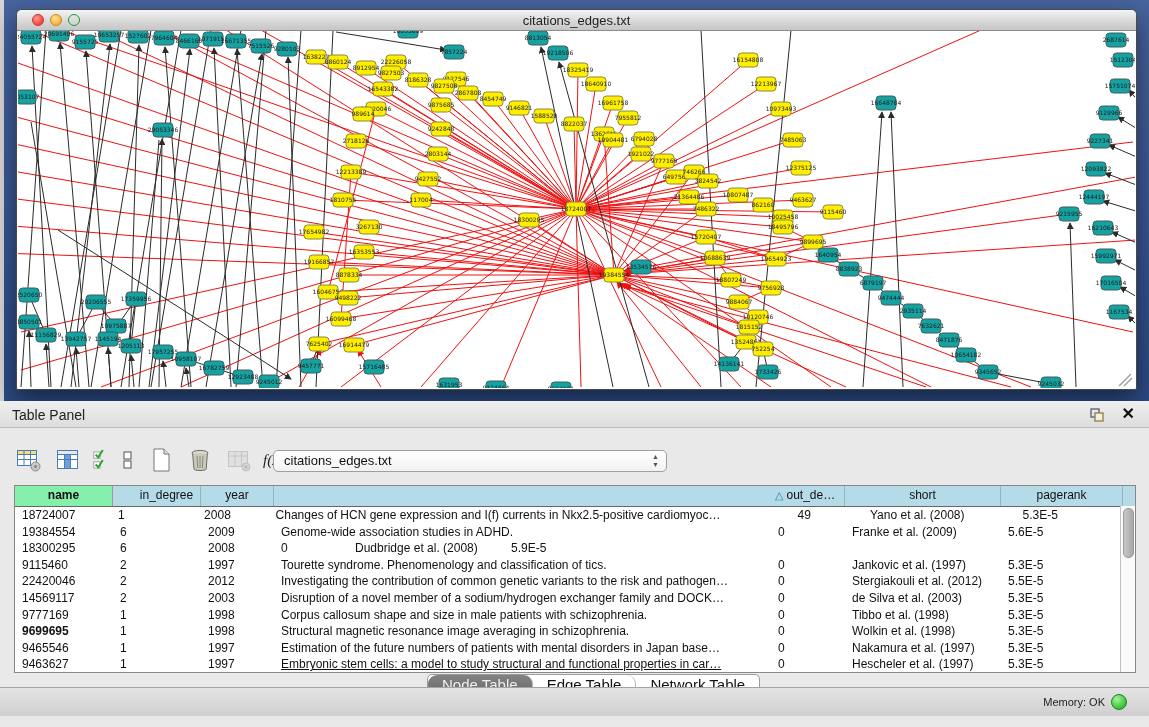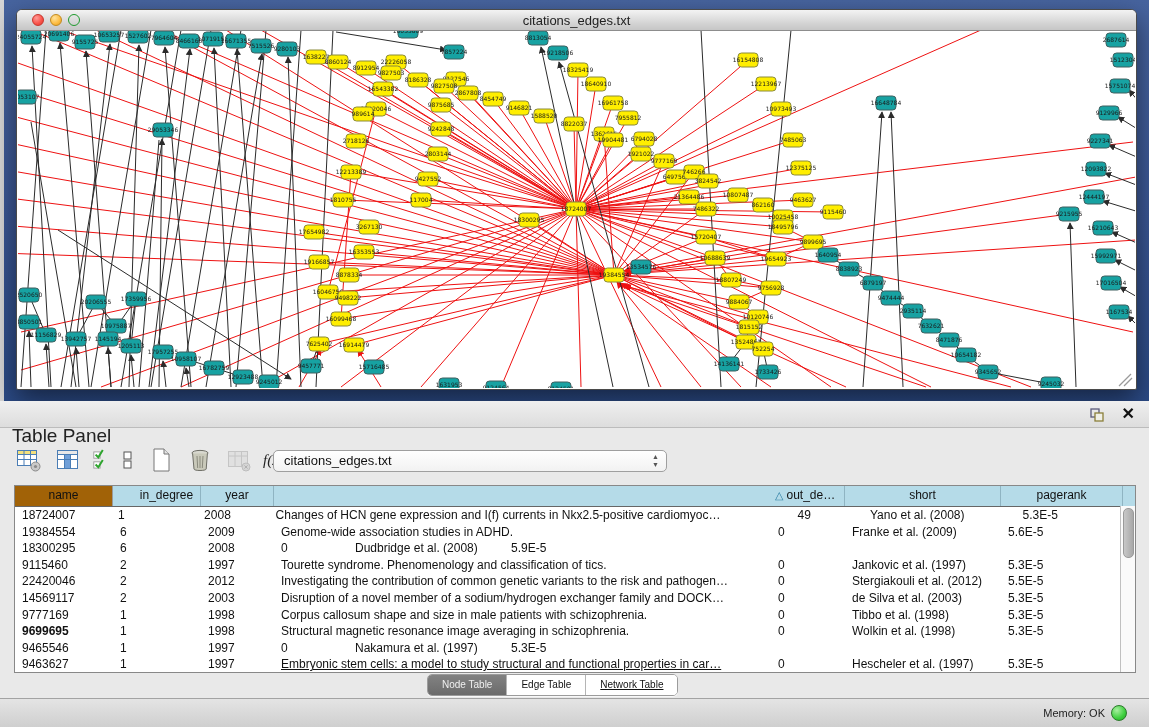--- a/index.html
+++ b/index.html
@@ -29,56 +29,56 @@
   .grip{stroke:#9a9a9a;stroke-width:1.2;}
   .ny{fill:#ffee00;stroke:#8a8a3a;stroke-width:1;}
   .nt{fill:#17a2a2;stroke:#3f5f5f;stroke-width:1;}
   .nl{font-family:"DejaVu Sans",sans-serif;font-size:6px;fill:#1a1a1a;text-anchor:middle;}
 
   
   #table-panel{position:absolute;left:0;top:401px;width:1149px;height:326px;background:#e9e9e9;}
   #panel-header{position:absolute;left:0;top:0;width:100%;height:27px;
                 background:linear-gradient(180deg,#efefef,#ddd);
                 border-bottom:1px solid #bcbcbc;box-sizing:border-box;}
-  #panel-title{position:absolute;left:12px;top:6px;font-size:19px;color:#222;margin-top:18px;}
+  #panel-title{position:absolute;left:12px;top:6px;font-size:14px;color:#222;}
   #float-btn{position:absolute;right:44px;top:6px;width:16px;height:16px;cursor:default;}
   #close-btn{position:absolute;right:14px;top:3px;font-size:16px;font-weight:bold;color:#111;cursor:default;}
 
   #toolbar{position:absolute;left:14px;top:42px;height:34px;display:flex;align-items:center;}
   .tool{margin-right:9px;display:inline-flex;align-items:center;justify-content:center;width:30px;height:30px;}
   .tool.narrow{width:18px;}
   #fx-label{font-family:"Liberation Serif",serif;font-style:italic;font-size:15px;color:#222;margin-right:12px;}
   #table-select{position:absolute;left:273px;top:49px;width:394px;height:22px;background:linear-gradient(180deg,#fff,#f2f2f2);
                 border:1px solid #9f9f9f;border-radius:5px;box-sizing:border-box;font-size:13px;color:#111;
                 line-height:20px;padding-left:10px;}
   #table-select .steppers{position:absolute;right:7px;top:2px;font-size:7px;color:#555;line-height:8px;text-align:center;}
 
   #table-box{position:absolute;left:14px;top:84px;width:1122px;height:188px;background:#fff;
              border:1px solid #888;box-sizing:border-box;overflow:hidden;}
   #thead{display:flex;height:20px;border-bottom:1px solid #666;background:#b5dbe8;}
   .th{box-sizing:border-box;font-size:12px;color:#111;line-height:19px;
       border-right:1px solid #8fb4c2;background:#b5dbe8;overflow:hidden;white-space:nowrap;padding:0 4px;}
-  .th-key{background:#a16207;border-right:1px solid #9a9a9a;}
+  .th-key{background:#86efac;border-right:1px solid #9a9a9a;font-weight:bold;}
   .sort{color:#2e7fa3;margin-right:3px;font-size:11px;}
   #tbody{position:relative;}
   .tr{display:flex;height:16.6px;}
   .td{box-sizing:border-box;font-size:12px;color:#111;line-height:16.5px;
       overflow:hidden;white-space:nowrap;padding:0 0 0 7px;}
   #vscroll{position:absolute;right:0;top:20px;bottom:0;width:14px;background:#fafafa;border-left:1px solid #c0c0c0;}
   #vthumb{position:absolute;left:2px;top:2px;width:9px;height:48px;border-radius:5px;
           background:linear-gradient(90deg,#c8c8c8,#a8a8a8);border:1px solid #9a9a9a;}
 
   #tabs{position:absolute;left:427px;top:273px;height:20px;display:flex;
         border:1px solid #9c9c9c;border-radius:5px;overflow:hidden;background:#fff;
         box-shadow:0 1px 0 rgba(255,255,255,.7);}
-  .seg{font-size:10px;line-height:20px;padding:0 14px;color:#111;border-right:1px solid #b5b5b5;background:#fff;}
+  .seg{font-size:15px;line-height:20px;padding:0 14px;color:#111;border-right:1px solid #b5b5b5;background:#fff;border-radius:9px;}
   .seg:last-child{border-right:none;text-decoration:underline;}
   .seg.sel{background:linear-gradient(180deg,#828282,#6b6b6b);color:#f0f0f0;}
 
-  #statusbar{position:absolute;left:0;top:297px;width:1149px;height:29px;
+  #statusbar{position:absolute;left:0;top:286px;width:1149px;height:29px;
              background:linear-gradient(180deg,#e4e4e4,#cfcfcf);border-top:1px solid #a3a3a3;box-sizing:border-box;}
   #mem-label{position:absolute;right:44px;top:8px;font-size:11px;color:#222;}
   #mem-dot{position:absolute;right:22px;top:6px;width:14px;height:14px;border-radius:50%;
            background:radial-gradient(circle at 35% 30%,#a8f0a0,#3ecf3e 60%,#27a327);border:1px solid #2a7a2a;}
 </style>
 </head>
 <body>
 
 <div id="desktop">
   <div id="desktop-edge"></div>
@@ -733,20 +733,21 @@
           <div class="td" style="width: 73px;">1998</div>
           <div class="td" style="width: 497px;">Structural magnetic resonance image averaging in schizophrenia.</div>
           <div class="td" style="width: 74px;">0</div>
           <div class="td" style="width: 156px;">Wolkin et al. (1998)</div>
           <div class="td" style="width: 122px;">5.3E-5</div>
         </div>
         <div class="tr">
           <div class="td" style="width: 98px;">9465546</div>
           <div class="td" style="width: 88px;">1</div>
           <div class="td" style="width: 73px;">1997</div>
+          <div class="td" style="width: 497px;">Estimation of the future numbers of patients with mental disorders in Japan base…</div>
           <div class="td" style="width: 74px;">0</div>
           <div class="td" style="width: 156px;">Nakamura et al. (1997)</div>
           <div class="td" style="width: 122px;">5.3E-5</div>
         </div>
         <div class="tr">
           <div class="td" style="width: 98px;">9463627</div>
           <div class="td" style="width: 88px;">1</div>
           <div class="td" style="width: 73px;">1997</div>
           <div class="td" style="width: 497px; text-decoration: underline;">Embryonic stem cells: a model to study structural and functional properties in car…</div>
           <div class="td" style="width: 74px;">0</div>

